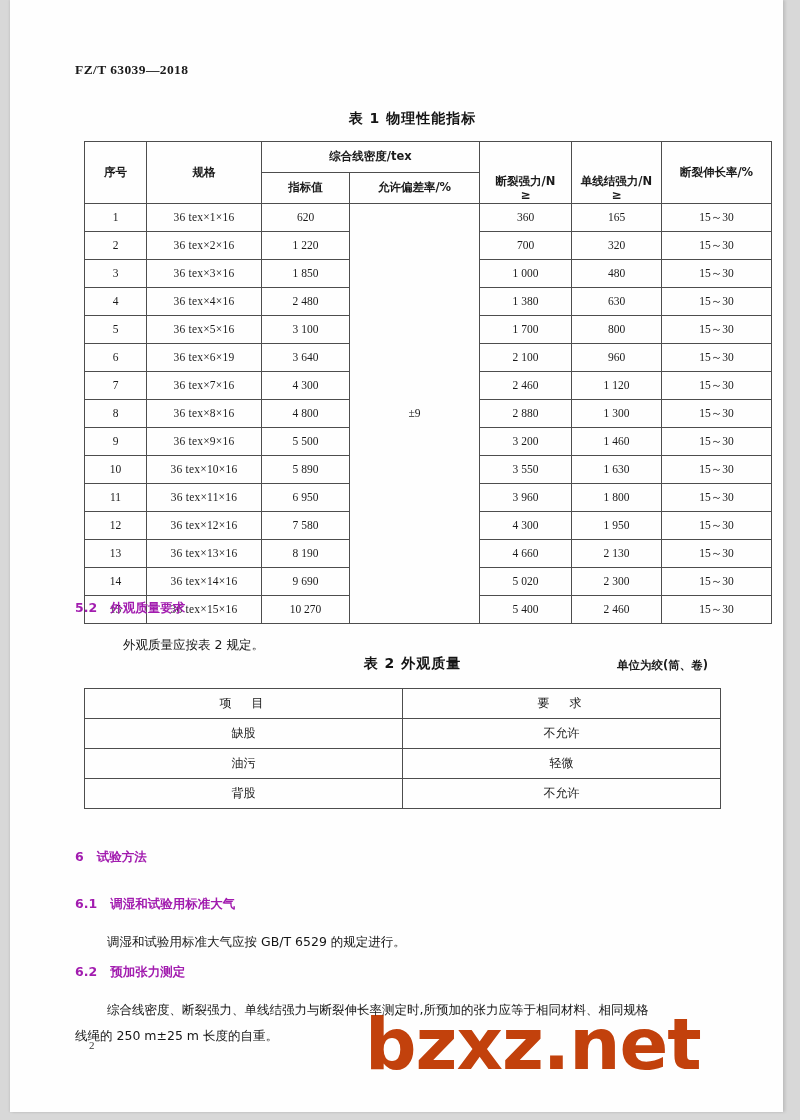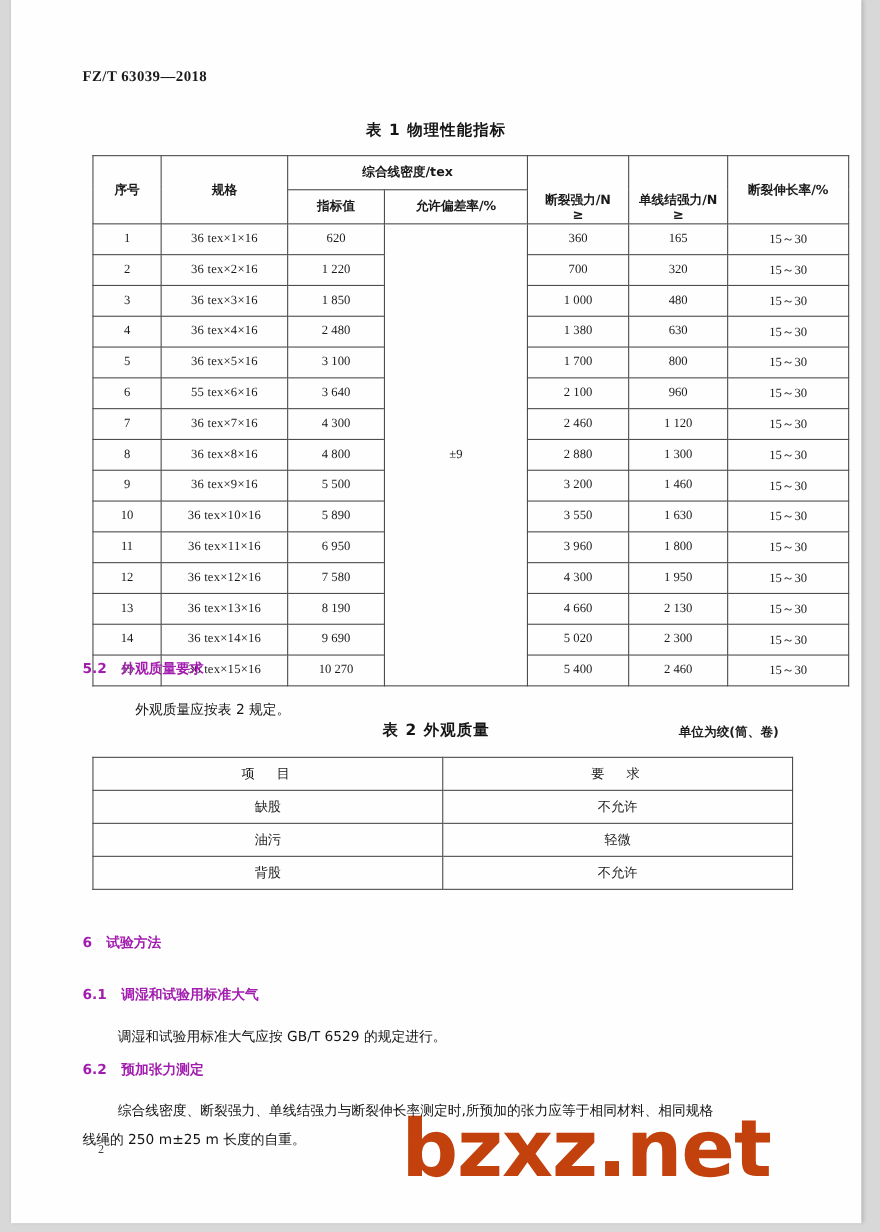--- a/index.html
+++ b/index.html
@@ -46,20 +46,21 @@
 
   .tbl-title {
     position: absolute;
     width: 773px;
     text-align: center;
     font-family: "DejaVu Sans", sans-serif;
     font-weight: bold;
     font-size: 14px;
     letter-spacing: 1px;
     color: #141414;
+    margin-left: 16px;
   }
   .unit-note {
     position: absolute;
     font-family: "DejaVu Sans", sans-serif;
     font-size: 11.5px;
     font-weight: bold;
     color: #1c1c1c;
     white-space: nowrap;
   }
 
@@ -222,21 +223,21 @@
           <tr>
             <td class="num">5</td>
             <td class="spec">36 tex×5×16</td>
             <td class="num">3 100</td>
             <td class="num">1 700</td>
             <td class="num">800</td>
             <td class="num">15～30</td>
           </tr>
           <tr>
             <td class="num">6</td>
-            <td class="spec">55 tex×6×16</td>
+            <td class="spec">36 tex×6×19</td>
             <td class="num">3 640</td>
             <td class="num">2 100</td>
             <td class="num">960</td>
             <td class="num">15～30</td>
           </tr>
           <tr>
             <td class="num">7</td>
             <td class="spec">36 tex×7×16</td>
             <td class="num">4 300</td>
             <td class="num">2 460</td>

